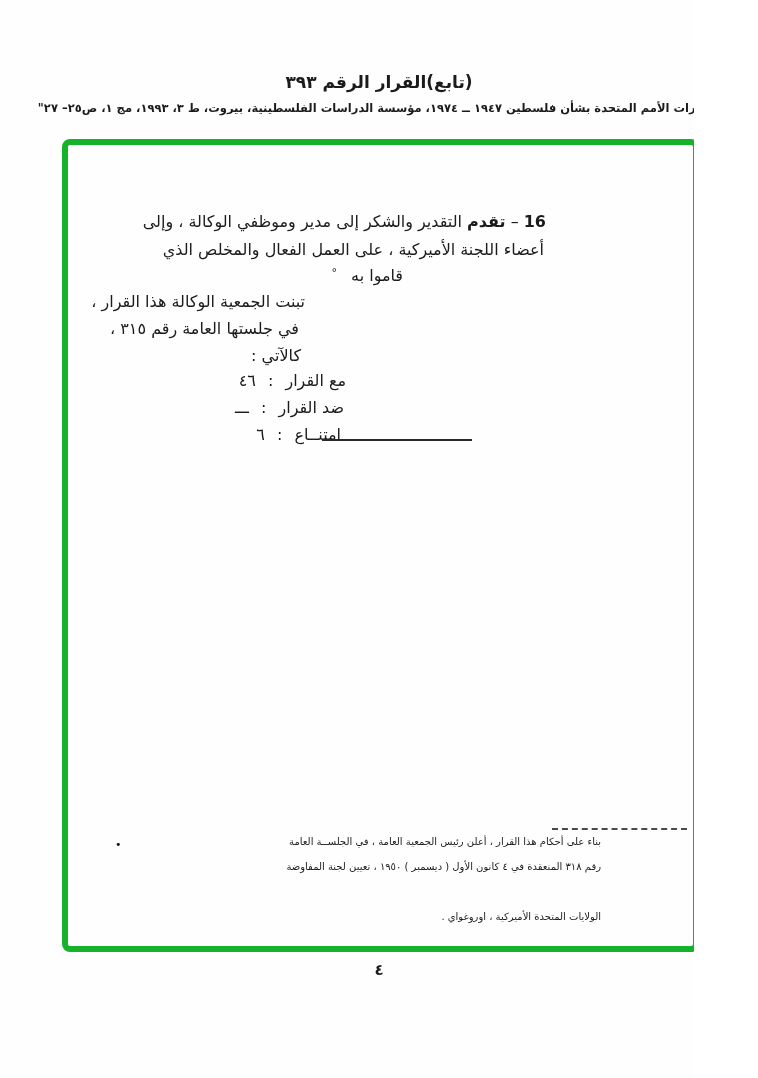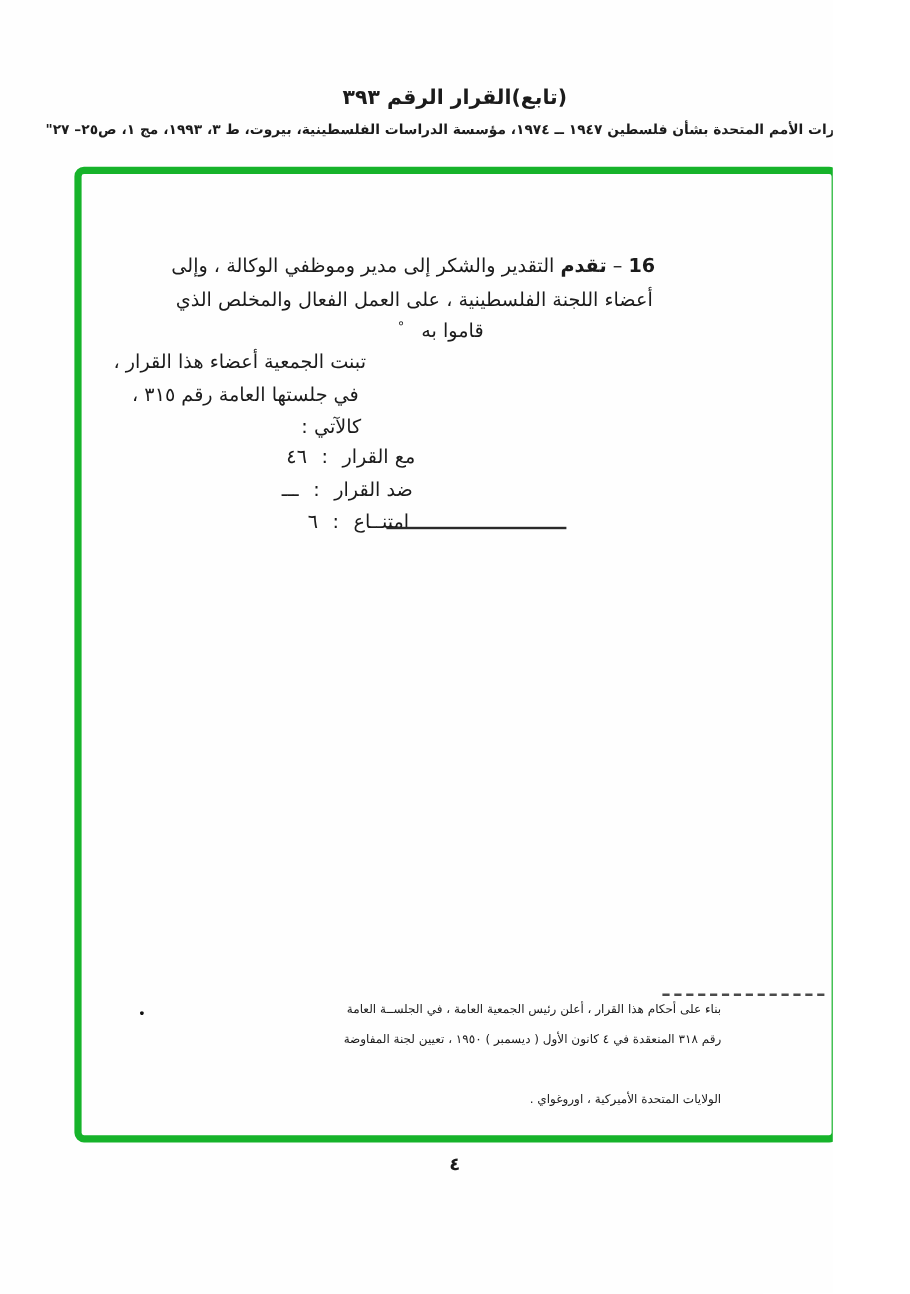--- a/index.html
+++ b/index.html
@@ -78,28 +78,28 @@
 
   <div class="green-box"></div>
 
   <div class="line l1">
     <span class="bold">16</span>
     <span>–</span>
     <span class="bold">تقدم</span>
     <span>التقدير والشكر إلى مدير وموظفي الوكالة ، وإلى</span>
   </div>
 
-  <div class="line l2">أعضاء اللجنة الفلسطينية ، على العمل الفعال والمخلص الذي</div>
+  <div class="line l2">أعضاء اللجنة الأميركية ، على العمل الفعال والمخلص الذي</div>
 
   <div class="line l3">
     <span>قاموا به</span>
     <span class="fnref">°</span>
   </div>
 
-  <div class="line l4">تبنت الجمعية أعضاء هذا القرار ،</div>
+  <div class="line l4">تبنت الجمعية الوكالة هذا القرار ،</div>
 
   <div class="line l5">في جلستها العامة رقم ٣١٥ ،</div>
 
   <div class="line l6">كالآتي :</div>
 
   <div class="line l7 vote">
     <span>مع القرار</span>
     <span class="vote-sep">:</span>
     <span>٤٦</span>
   </div>

